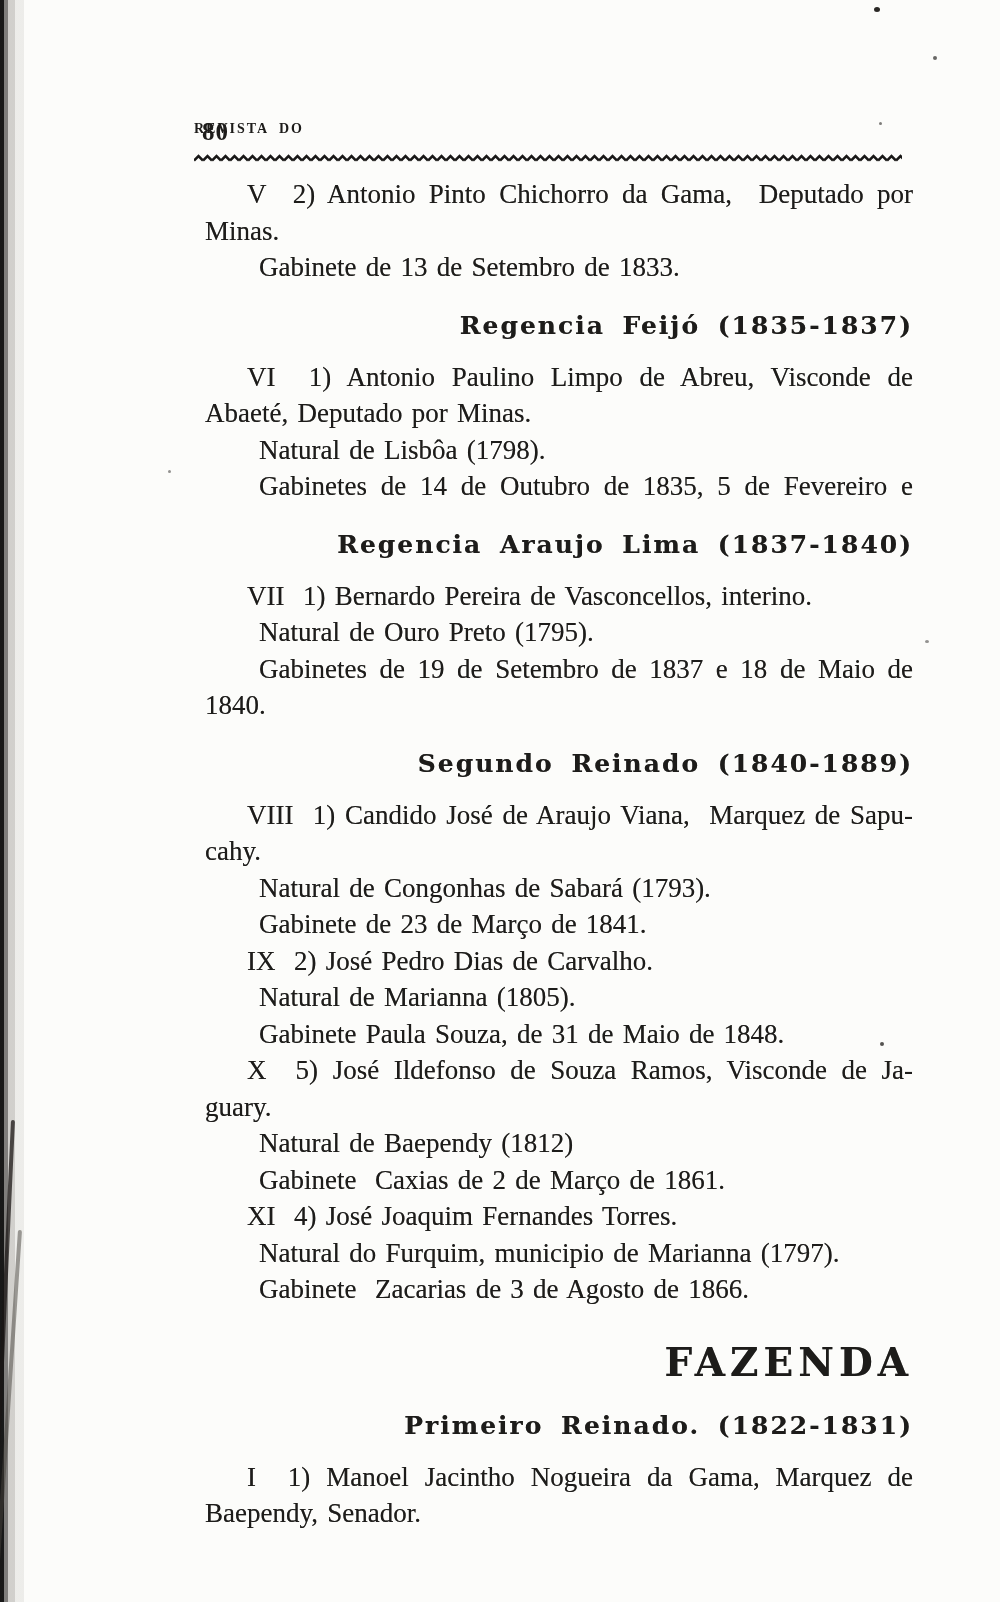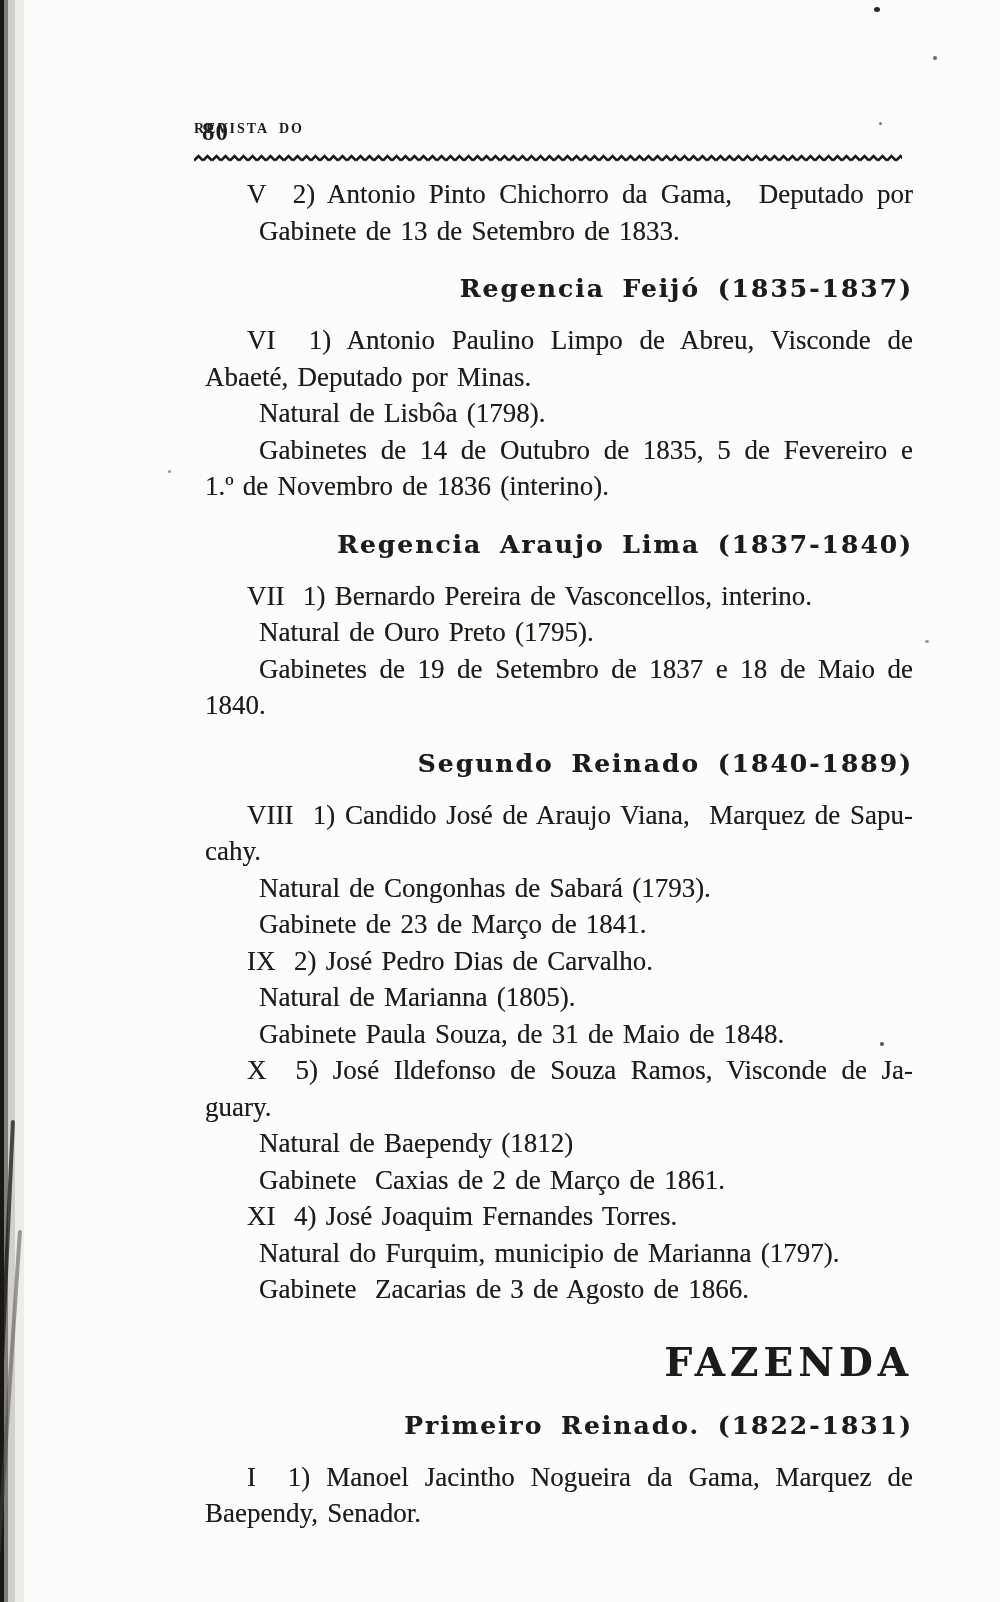--- a/index.html
+++ b/index.html
@@ -92,27 +92,27 @@
             <path d="M0 6.5 L4.5 2 L9 6.5" fill="none" stroke="#191817" stroke-width="2.6"></path>
           </pattern>
         </defs>
         <rect width="708" height="9" fill="url(#zz)"></rect>
       </svg>
     </div>
   </div>
 
   <div class="body-col">
       <div class="line entry just">V  2) Antonio Pinto Chichorro da Gama,  Deputado por</div>
+      <div class="line cont">Minas.</div>
       <div class="line sub">Gabinete de 13 de Setembro de 1833.</div>
       <div class="heading">Regencia Feijó (1835-1837)</div>
       <div class="line entry just">VI  1) Antonio Paulino Limpo de Abreu, Visconde de</div>
       <div class="line cont">Abaeté, Deputado por Minas.</div>
       <div class="line sub">Natural de Lisbôa (1798).</div>
       <div class="line sub just">Gabinetes de 14 de Outubro de 1835, 5 de Fevereiro e</div>
-      <div class="line cont">1.º de Novembro de 1836 (interino).</div>
       <div class="heading">Regencia Araujo Lima (1837-1840)</div>
       <div class="line entry">VII  1) Bernardo Pereira de Vasconcellos, interino.</div>
       <div class="line sub">Natural de Ouro Preto (1795).</div>
       <div class="line sub just">Gabinetes de 19 de Setembro de 1837 e 18 de Maio de</div>
       <div class="line cont">1840.</div>
       <div class="heading">Segundo Reinado (1840-1889)</div>
       <div class="line entry just">VIII  1) Candido José de Araujo Viana,  Marquez de Sapu-</div>
       <div class="line cont">cahy.</div>
       <div class="line sub">Natural de Congonhas de Sabará (1793).</div>
       <div class="line sub">Gabinete de 23 de Março de 1841.</div>

